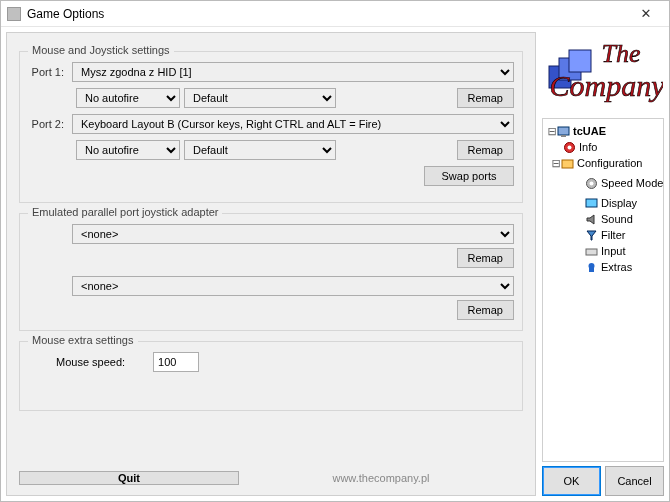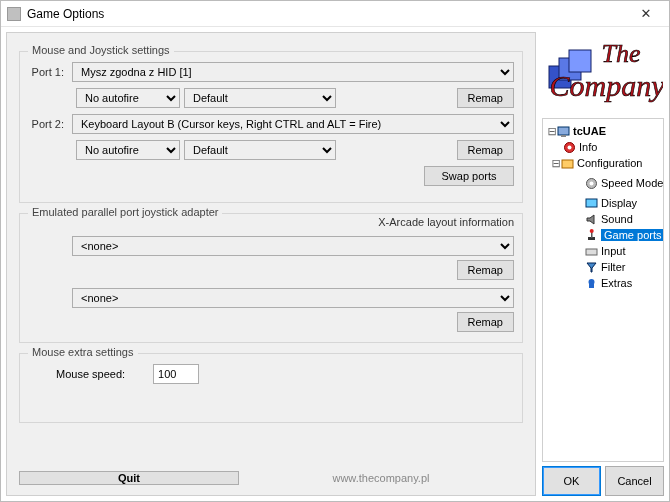--- a/index.html
+++ b/index.html
@@ -209,24 +209,20 @@
       </div>
 
       <div class="row" style="margin-top:6px;">
         <div class="spacer-left"></div>
         <button class="btn" style="min-width:90px;">Swap ports</button>
       </div>
     </div>
 
     <div class="groupbox">
       <div class="legend">Emulated parallel port joystick adapter</div>
-      <div style="display:flex; margin-bottom:8px; margin-top:-8px;">
-        <div style="flex:1"></div>
-        <span class="right-link" style="flex:none;">X-Arcade layout information</span>
-      </div>
       <div class="adapter-row" style="padding-left:44px;">
         <select>
           <option>&lt;none&gt;</option>
         </select>
       </div>
       <div class="remap-row">
         <button class="btn small">Remap</button>
       </div>
       <div class="adapter-row" style="padding-left:44px;">
         <select>
@@ -314,45 +310,35 @@
         <span class="txt">Display</span>
       </div>
       <div class="tree-item lvl2">
         <span class="icon-sq">
           <svg viewBox="0 0 13 13">
               <polygon points="2,5 5,5 9,2 9,11 5,8 2,8" fill="#888" stroke="#333"></polygon>
             </svg>
         </span>
         <span class="txt">Sound</span>
       </div>
-      <div class="tree-item lvl2 selected">
-        <span class="icon-sq">
-          <svg viewBox="0 0 13 13">
-              <rect x="3" y="8" width="7" height="3" fill="#333"></rect>
-              <rect x="6" y="2" width="1.5" height="7" fill="#555"></rect>
-              <circle cx="6.7" cy="2" r="2" fill="#d22"></circle>
-            </svg>
-        </span>
-        <span class="txt">Game ports</span>
+      <div class="tree-item lvl2">
+        <span class="icon-sq">
+          <svg viewBox="0 0 13 13">
+              <polygon points="2,2 11,2 7,7 7,11 6,11 6,7" fill="#48c" stroke="#025"></polygon>
+            </svg>
+        </span>
+        <span class="txt">Filter</span>
       </div>
       <div class="tree-item lvl2">
         <span class="icon-sq">
           <svg viewBox="0 0 13 13">
               <rect x="1" y="4" width="11" height="6" fill="#ddd" stroke="#666"></rect>
             </svg>
         </span>
         <span class="txt">Input</span>
-      </div>
-      <div class="tree-item lvl2">
-        <span class="icon-sq">
-          <svg viewBox="0 0 13 13">
-              <polygon points="2,2 11,2 7,7 7,11 6,11 6,7" fill="#48c" stroke="#025"></polygon>
-            </svg>
-        </span>
-        <span class="txt">Filter</span>
       </div>
       <div class="tree-item lvl2">
         <span class="icon-sq">
           <svg viewBox="0 0 13 13">
               <circle cx="6.5" cy="5" r="3" fill="#26c"></circle>
               <rect x="4" y="7" width="5" height="4" fill="#26c"></rect>
             </svg>
         </span>
         <span class="txt">Extras</span>
       </div>

